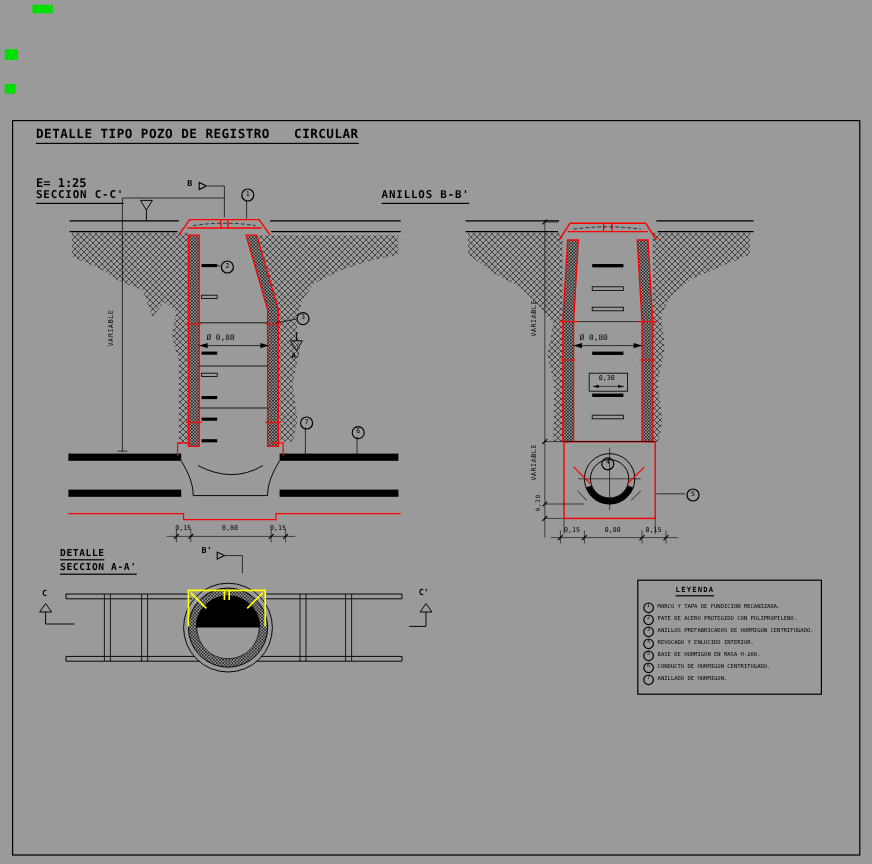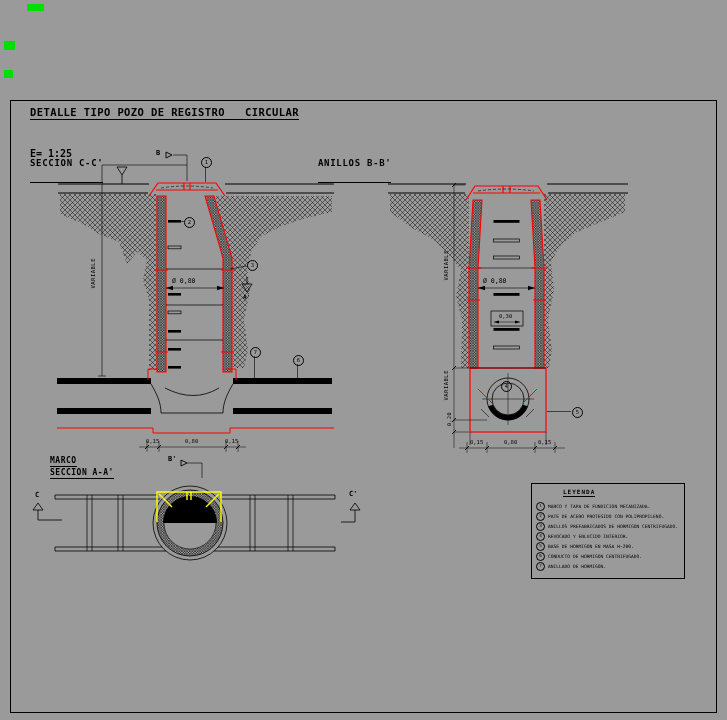--- a/index.html
+++ b/index.html
@@ -4,21 +4,21 @@
 <style>
   html,body{margin:0;padding:0;}
   body{width:727px;height:720px;background:#9a9a9a;position:relative;overflow:hidden;
        font-family:"DejaVu Sans Mono","Liberation Mono",monospace;color:#000;}
   .abs{position:absolute;}
   .frame{left:10px;top:100px;width:705px;height:611px;border:1px solid #000;}
   .grip{background:#00e000;}
   .title{left:30px;top:106px;font-size:10.5px;font-weight:bold;letter-spacing:.4px;
          white-space:pre;border-bottom:1.5px solid #000;padding-bottom:1px;}
   .scale{left:30px;top:134px;font-size:10px;font-weight:bold;margin-top:14px;}
-  .seclabel{font-size:9px;font-weight:bold;letter-spacing:.7px;border-bottom:1px solid #000;padding-bottom:14px;}
+  .seclabel{font-size:9px;font-weight:bold;letter-spacing:.7px;border-bottom:1px solid #000;padding-bottom:1px;}
   .marker{font-size:7px;font-weight:bold;}
   .dim{font-size:5.5px;white-space:pre;}
   .dia{font-size:6.5px;white-space:pre;}
   .vtext{writing-mode:vertical-rl;transform:rotate(180deg);font-size:5.5px;letter-spacing:.5px;}
   .callout{width:9px;height:9px;border:1px solid #000;border-radius:50%;
            font-size:5.5px;line-height:8.5px;text-align:center;background:transparent;}
   .planlabel{font-size:8px;font-weight:bold;letter-spacing:.5px;border-bottom:1px solid #000;padding-bottom:1px;}
   .legend{left:531px;top:483px;width:152px;height:94px;border:1px solid #000;}
   .legend-title{position:absolute;left:31px;top:4px;font-size:6px;font-weight:bold;
                 letter-spacing:1px;border-bottom:1px solid #000;padding-bottom:1px;}
@@ -228,21 +228,21 @@
 <div class="abs dim" style="left:538px;top:439px;">0,15</div>
 
 <div class="abs callout" style="left:201px;top:157px;">1</div>
 <div class="abs callout" style="left:184px;top:217px;">2</div>
 <div class="abs callout" style="left:247px;top:260px;">3</div>
 <div class="abs callout" style="left:250px;top:347px;">7</div>
 <div class="abs callout" style="left:293px;top:355px;">6</div>
 <div class="abs callout" style="left:501px;top:381px;">4</div>
 <div class="abs callout" style="left:572px;top:407px;">5</div>
 
-<div class="abs planlabel" style="left:50px;top:456px;">MARCO</div>
+<div class="abs planlabel" style="left:50px;top:456px;">DETALLE</div>
 <div class="abs planlabel" style="left:50px;top:468px;text-align:center;">SECCION A-A'</div>
 
 <div class="abs legend">
   <div class="legend-title">LEYENDA</div>
   <div class="legend-row" style="top:18px;">
     <span class="legend-num">1</span>
     <span class="legend-text">MARCO Y TAPA DE FUNDICION MECANIZADA.</span>
   </div>
   <div class="legend-row" style="top:28px;">
     <span class="legend-num">2</span>

